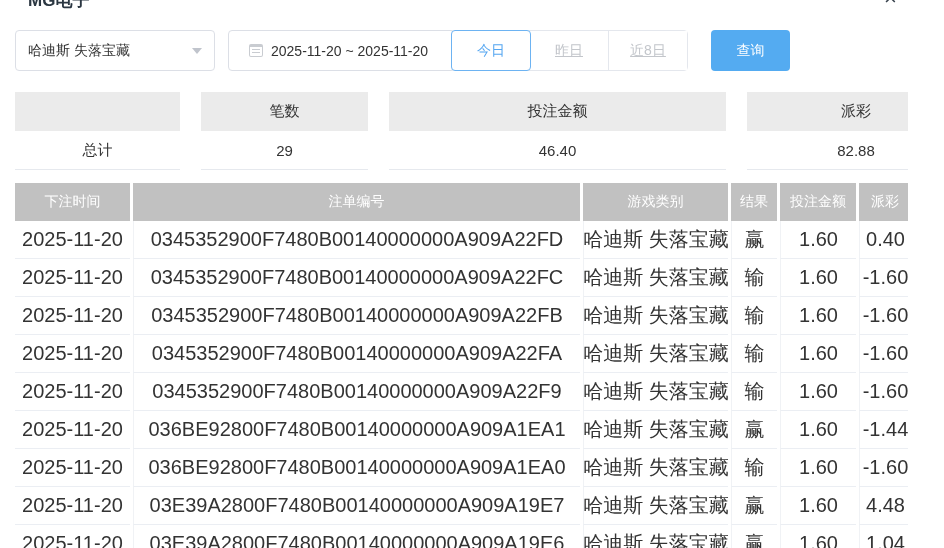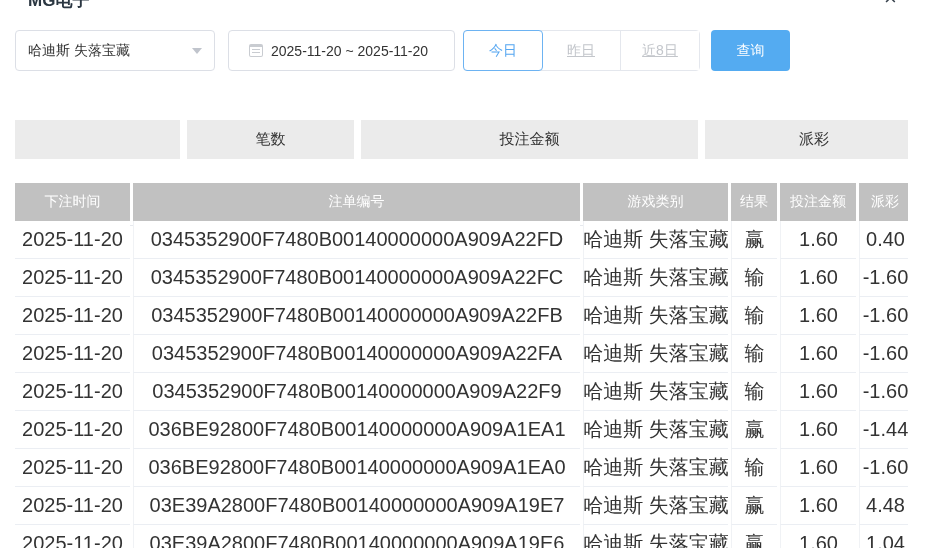--- a/index.html
+++ b/index.html
@@ -18,34 +18,34 @@
   .select-box .val { flex:1; font-size:14px; color:#333; white-space:nowrap; overflow:hidden; }
   .caret { width:0; height:0; border-left:5px solid transparent; border-right:5px solid transparent;
            border-top:6px solid #c0c4cc; margin-left:6px; }
   .date-box { position:absolute; left:228px; top:0; width:227px; height:41px; border:1px solid #dcdfe6;
               border-radius:4px; background:#fff; display:flex; align-items:center; padding:0 20px; cursor:pointer; }
   .cal-icon { width:14px; height:13px; border:1px solid #c9ccd1; border-top-width:3px; border-radius:2px;
               margin-right:8px; position:relative; flex:0 0 auto; }
   .cal-icon:before { content:""; position:absolute; left:2px; top:2px; width:8px; height:1px;
                      box-shadow:0 3px 0 #c9ccd1; background:#c9ccd1; }
   .date-box .val { font-size:14px; color:#333; white-space:nowrap; }
-  .quick-group { position:absolute; left:463px; top:0; width:237px; height:41px; display:flex;
+  .quick-group { position:absolute; left:451px; top:0; width:237px; height:41px; display:flex;
                  border:1px solid #e4e7ed; border-radius:4px; background:#fff; }
   .quick-btn { flex:1; background:#fff; border:none; font-size:14px; color:#c3c6cb; cursor:pointer;
                font-family:inherit; }
   .quick-btn + .quick-btn { border-left:1px solid #e4e7ed;text-decoration:underline; }
   .quick-btn.active { border:1px solid #6db3f2; border-radius:4px; color:#55a6f1; margin:-1px;
                       position:relative; z-index:1; }
   .quick-btn.active + .quick-btn { border-left:none; }
   .search-btn { position:absolute; left:711px; top:0; width:79px; height:41px; background:#54abf1;
                 border:none; border-radius:4px; color:#fff; font-size:14px; cursor:pointer; font-family:inherit; }
 
   
   .summary { position:absolute; left:15px; top:92px; width:896px; }
-  .summary .hdr, .summary .bdy { display:grid; grid-template-columns:165px 167px 337px 218px; column-gap:7px;margin-top:28px; }
+  .summary .hdr, .summary .bdy { display:grid; grid-template-columns:165px 167px 337px 218px; column-gap:21px; }
   .summary .hdr > div { background:#ebebeb; height:39px; display:flex; align-items:center; justify-content:center;
                         font-size:15px; color:#333; }
   .summary .bdy > div { background:#fff; height:39px; display:flex; align-items:center; justify-content:center;
                         font-size:15px; color:#333; border-bottom:1px solid #e6e9ee; }
 
   
   .records { position:absolute; left:15px; top:183px; width:896px; }
   .records .hdr { display:grid; grid-template-columns:115px 447px 145px 46px 76px 52px; column-gap:3px; }
   .records .hdr > div { background:#c1c1c1; height:38px; display:flex; align-items:center; justify-content:center;
                         font-size:14px; font-weight:normal; color:#fff; }
@@ -81,20 +81,21 @@
   </div>
 
   <div class="summary">
     <div class="hdr">
         <div></div>
         <div>笔数</div>
         <div>投注金额</div>
         <div>派彩</div>
       </div>
     <div class="bdy">
+      <div>总计</div>
       <div>29</div>
       <div>46.40</div>
       <div>82.88</div>
     </div>
   </div>
 
   <div class="records">
     <div class="hdr">
         <div>下注时间</div>
         <div>注单编号</div>

